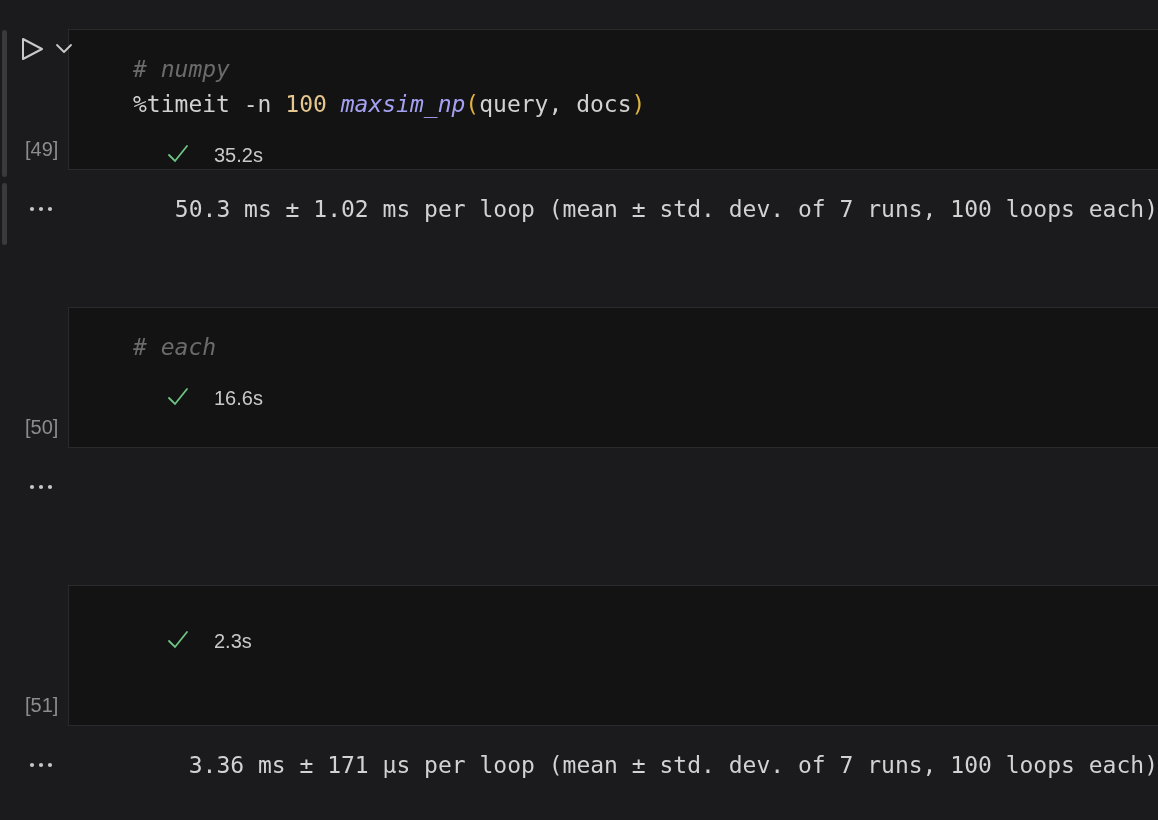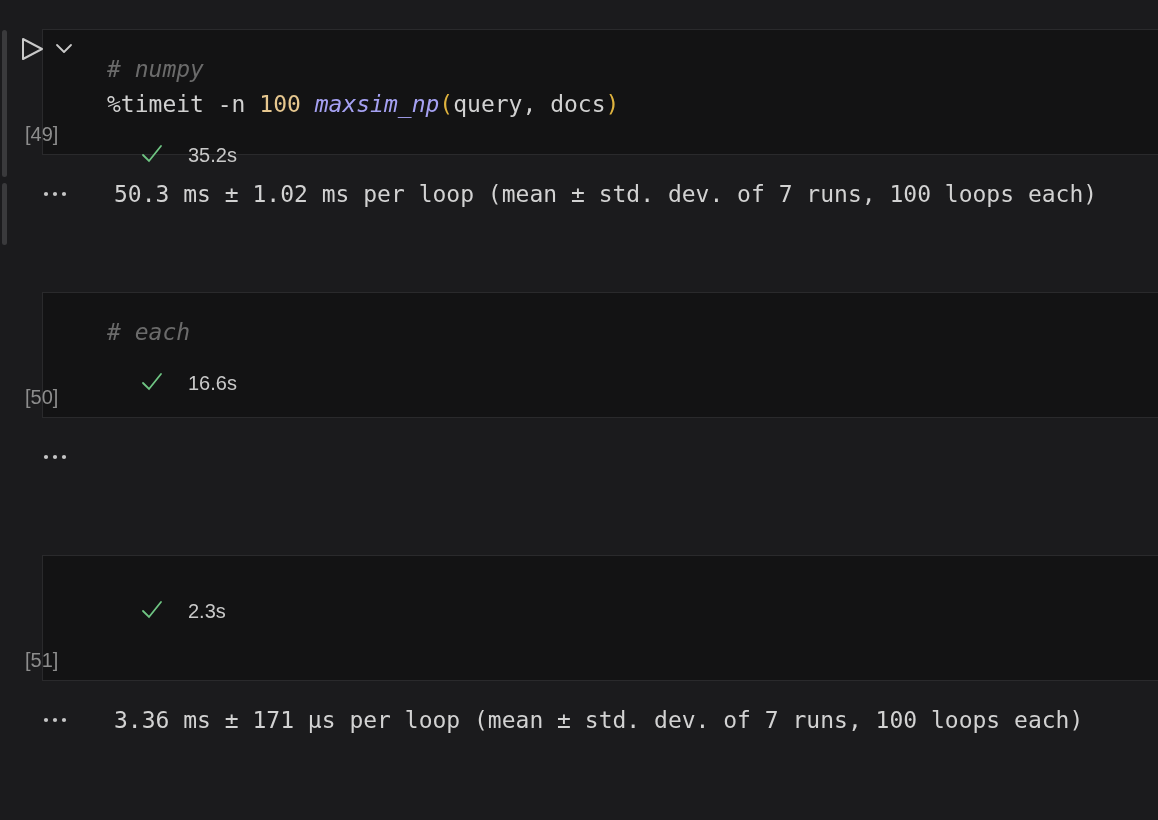--- a/index.html
+++ b/index.html
@@ -44,21 +44,21 @@
     background: transparent; border: none; padding: 0;
     display: flex; align-items: center; justify-content: center;
     cursor: pointer;
   }
   .exec-count {
     position: absolute; left: 25px; bottom: 9px;
     font-size: 20px; color: var(--exec-count);
     font-family: Liberation Sans, sans-serif;
   }
   .cell-box {
-    margin-left: 42px; height: 126px;
+    margin-left: 68px; height: 141px;
     background: var(--cell-bg);
     border: 1px solid var(--cell-border);
     border-right: none;
     padding: 22px 12px 0 64px;
   }
   .code-line {
     font-size: 23px; line-height: 35px; white-space: pre;
     color: var(--code-plain);
   }
   .comment { color: var(--code-comment); font-style: italic; }
@@ -70,21 +70,21 @@
     display: flex; align-items: flex-start; gap: 24px;
     margin-top: 22px; padding-left: 33px; height: 20px;
   }
   .duration {
     font-family: "Liberation Sans", sans-serif;
     font-size: 20px; color: #c9c9c9;
   }
 
   .output-row {
     display: flex; align-items: center;
-    margin-top: 27px; padding-left: 42px; height: 24px;
+    margin-top: 27px; padding-left: 28px; height: 24px; justify-content: space-between;
   }
   .more-icon { width: 72px; display: flex; align-items: center; }
   .output-text {
     font-size: 23px; line-height: 24px; white-space: pre;
     color: var(--output-text);
   }
 </style>
 </head>
 <body>
 

